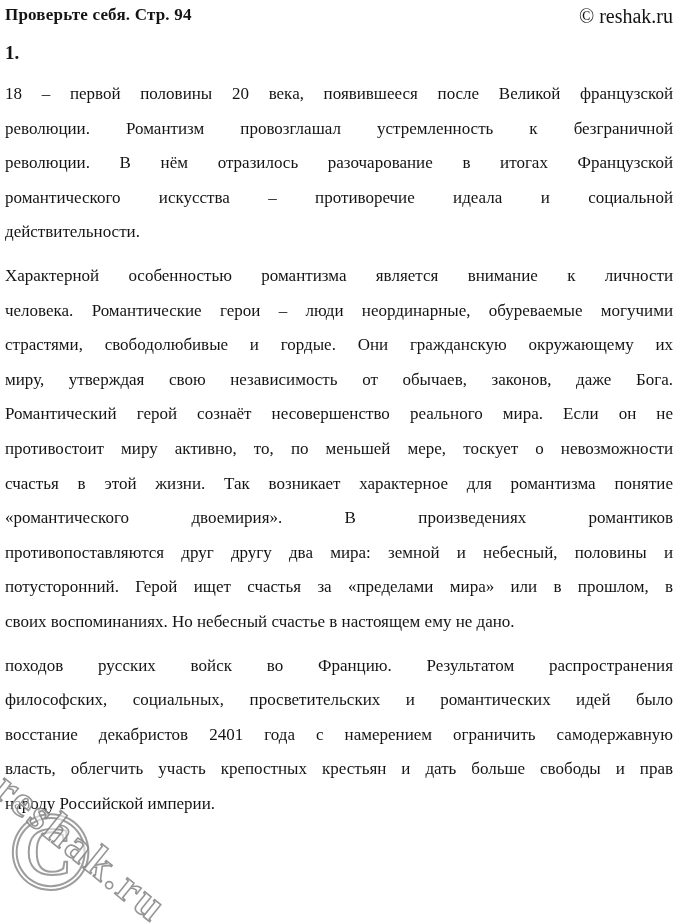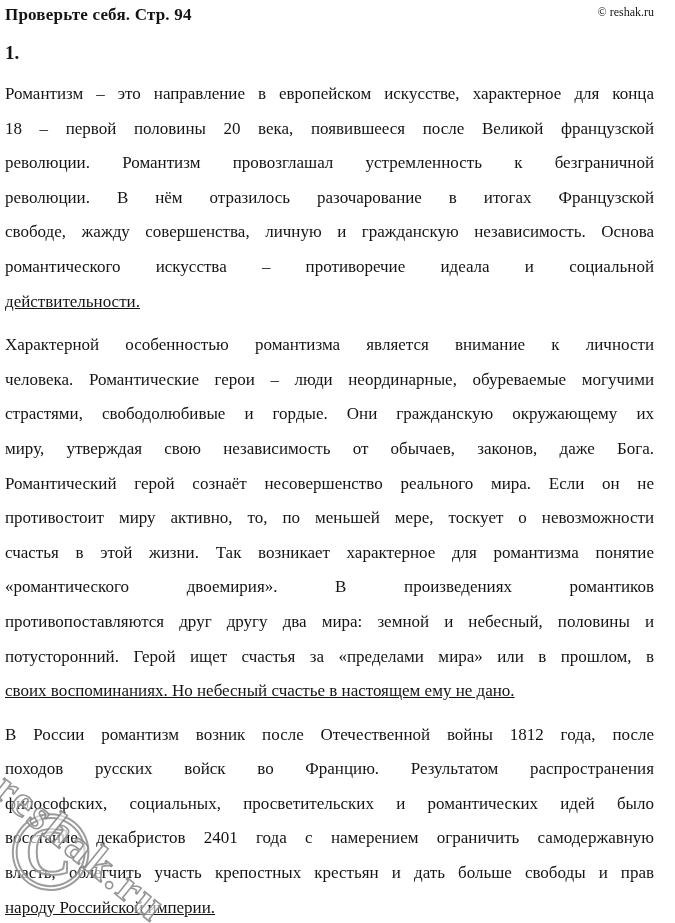--- a/index.html
+++ b/index.html
@@ -4,42 +4,42 @@
 <style>
   * { margin: 0; padding: 0; box-sizing: border-box; }
   html, body { background: #ffffff; }
   body {
     width: 675px; height: 923px;
     overflow: hidden;
     position: relative;
     font-family: "Liberation Serif", "DejaVu Serif", serif;
     color: #141414;
   }
-  .page { padding: 5px 21px 0 5px; position: relative; width: 675px; height: 874px; }
+  .page { padding: 5px 2px 0 5px; position: relative; width: 675px; height: 874px; }
 
   .header-row {
     display: flex; justify-content: space-between; align-items: flex-start;
     height: 26px;
   }
   .page-title { font-weight: bold; font-size: 17px; letter-spacing: .2px; }
-  .copyright  { font-size: 12px; }
+  .copyright  { font-size: 20px; }
 
   .q-number { margin-top: 11px; font-weight: bold; font-size: 19px; height: 26px; }
 
   .para { margin-top: 9px; }
   .line {
     font-size: 17px;
     line-height: 34.6px;
     height: 34.6px;
     white-space: nowrap;
     text-align: justify;
     text-align-last: justify;
     overflow: hidden;
   }
-  .line.last { text-align-last: left; text-decoration: underline; }
+  .line.last { text-align-last: left; }
 
   
   .watermark { position: absolute; left: 0; top: 0; width: 675px; height: 923px;
                pointer-events: none; }
   .wm-text {
     position: absolute; left: 16px; top: 762px;
     font-size: 44px; font-weight: bold;
     letter-spacing: 3px;
     transform: rotate(39deg); transform-origin: 0 0;
     color: rgba(255,255,255,0.55);
@@ -61,45 +61,42 @@
 <div class="page">
 
   <div class="header-row">
     <span class="page-title">Проверьте себя. Стр. 94</span>
     <span class="copyright">© reshak.ru</span>
   </div>
 
   <div class="q-number">1.</div>
 
   <div class="para">
-    <div class="line">Романтизм – это направление в европейском искусстве, характерное для конца</div>
     <div class="line">18 – первой половины 20 века, появившееся после Великой французской</div>
     <div class="line">революции. Романтизм провозглашал устремленность к безграничной</div>
     <div class="line">революции. В нём отразилось разочарование в итогах Французской</div>
-    <div class="line">свободе, жажду совершенства, личную и гражданскую независимость. Основа</div>
     <div class="line">романтического искусства – противоречие идеала и социальной</div>
     <div class="line last">действительности.</div>
   </div>
 
   <div class="para">
     <div class="line">Характерной особенностью романтизма является внимание к личности</div>
     <div class="line">человека. Романтические герои – люди неординарные, обуреваемые могучими</div>
     <div class="line">страстями, свободолюбивые и гордые. Они гражданскую окружающему их</div>
     <div class="line">миру, утверждая свою независимость от обычаев, законов, даже Бога.</div>
     <div class="line">Романтический герой сознаёт несовершенство реального мира. Если он не</div>
     <div class="line">противостоит миру активно, то, по меньшей мере, тоскует о невозможности</div>
     <div class="line">счастья в этой жизни. Так возникает характерное для романтизма понятие</div>
     <div class="line">«романтического двоемирия». В произведениях романтиков</div>
     <div class="line">противопоставляются друг другу два мира: земной и небесный, половины и</div>
     <div class="line">потусторонний. Герой ищет счастья за «пределами мира» или в прошлом, в</div>
     <div class="line last">своих воспоминаниях. Но небесный счастье в настоящем ему не дано.</div>
   </div>
 
   <div class="para">
-    <div class="line">В России романтизм возник после Отечественной войны 1812 года, после</div>
     <div class="line">походов русских войск во Францию. Результатом распространения</div>
     <div class="line">философских, социальных, просветительских и романтических идей было</div>
     <div class="line">восстание декабристов 2401 года с намерением ограничить самодержавную</div>
     <div class="line">власть, облегчить участь крепостных крестьян и дать больше свободы и прав</div>
     <div class="line last">народу Российской империи.</div>
   </div>
 
   <div class="watermark">
     <span class="wm-copy">©</span>
     <span class="wm-text">reshak.ru</span>

